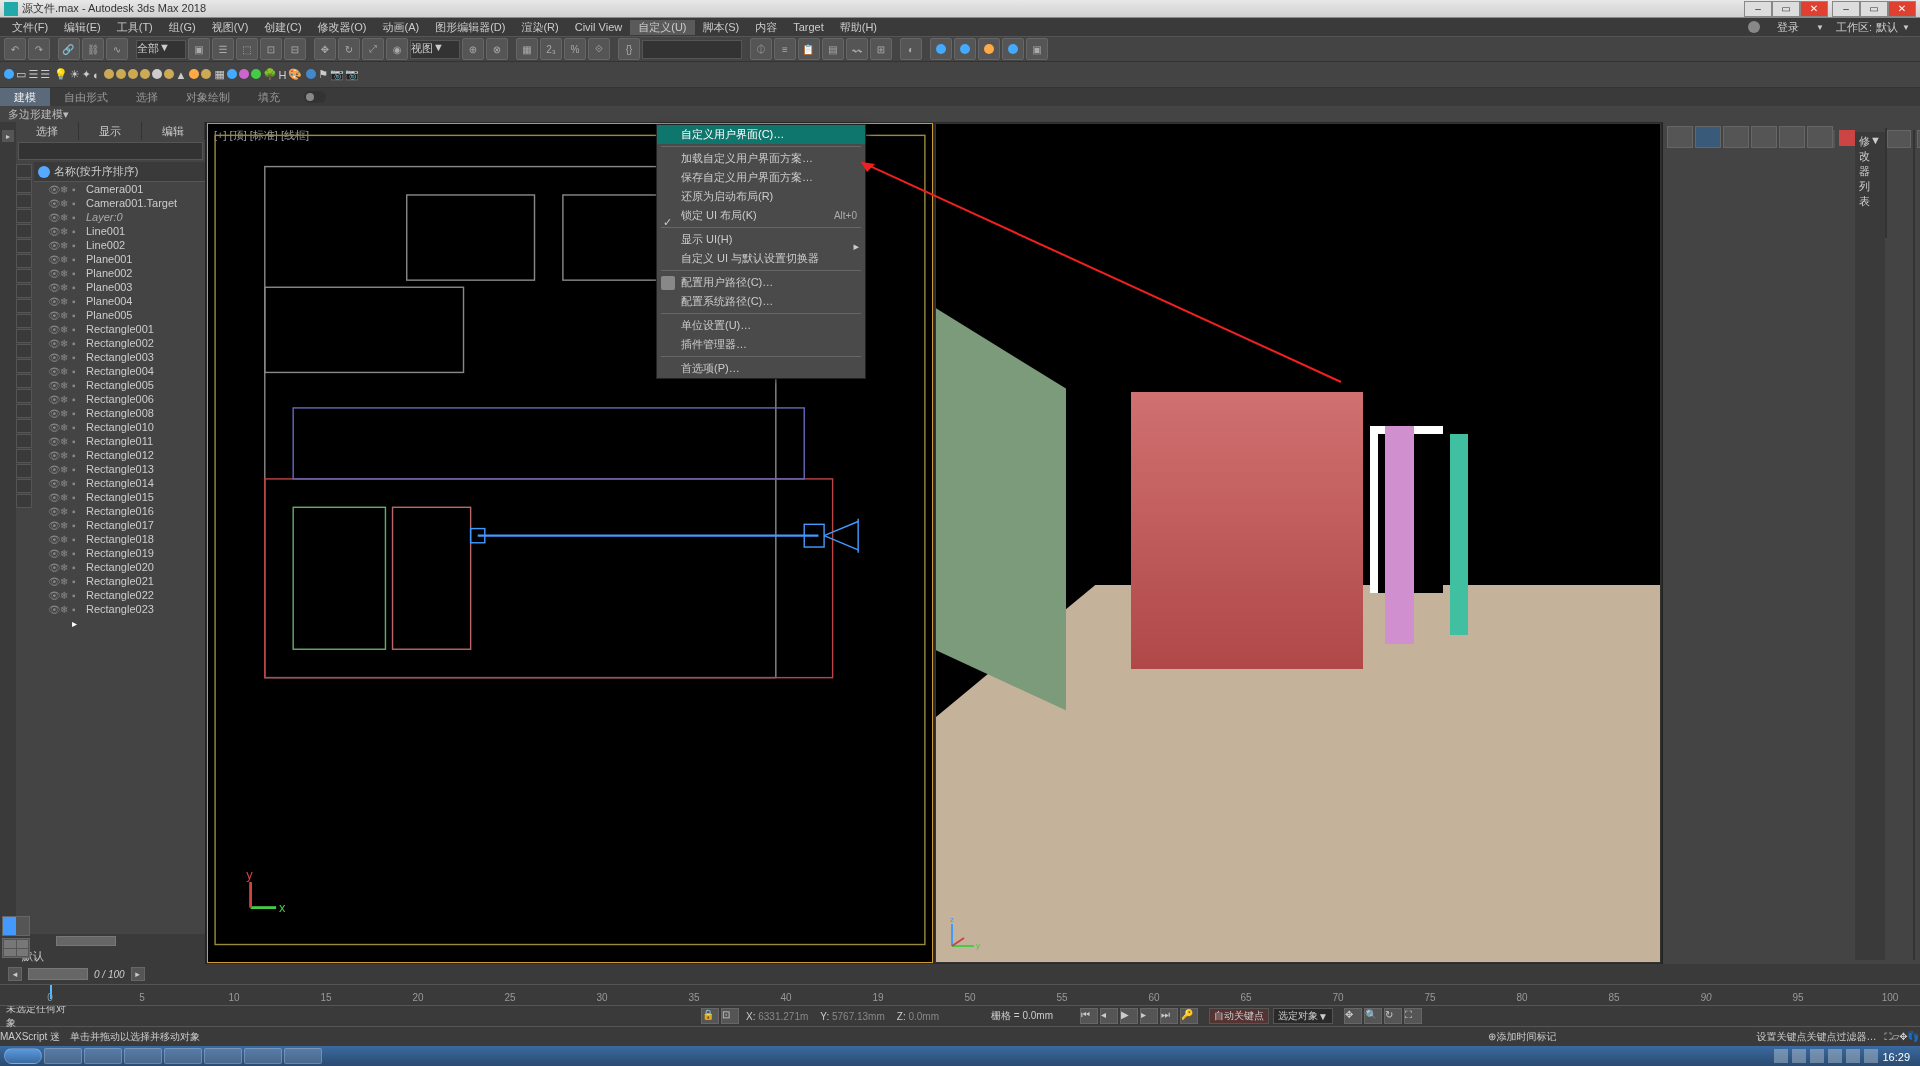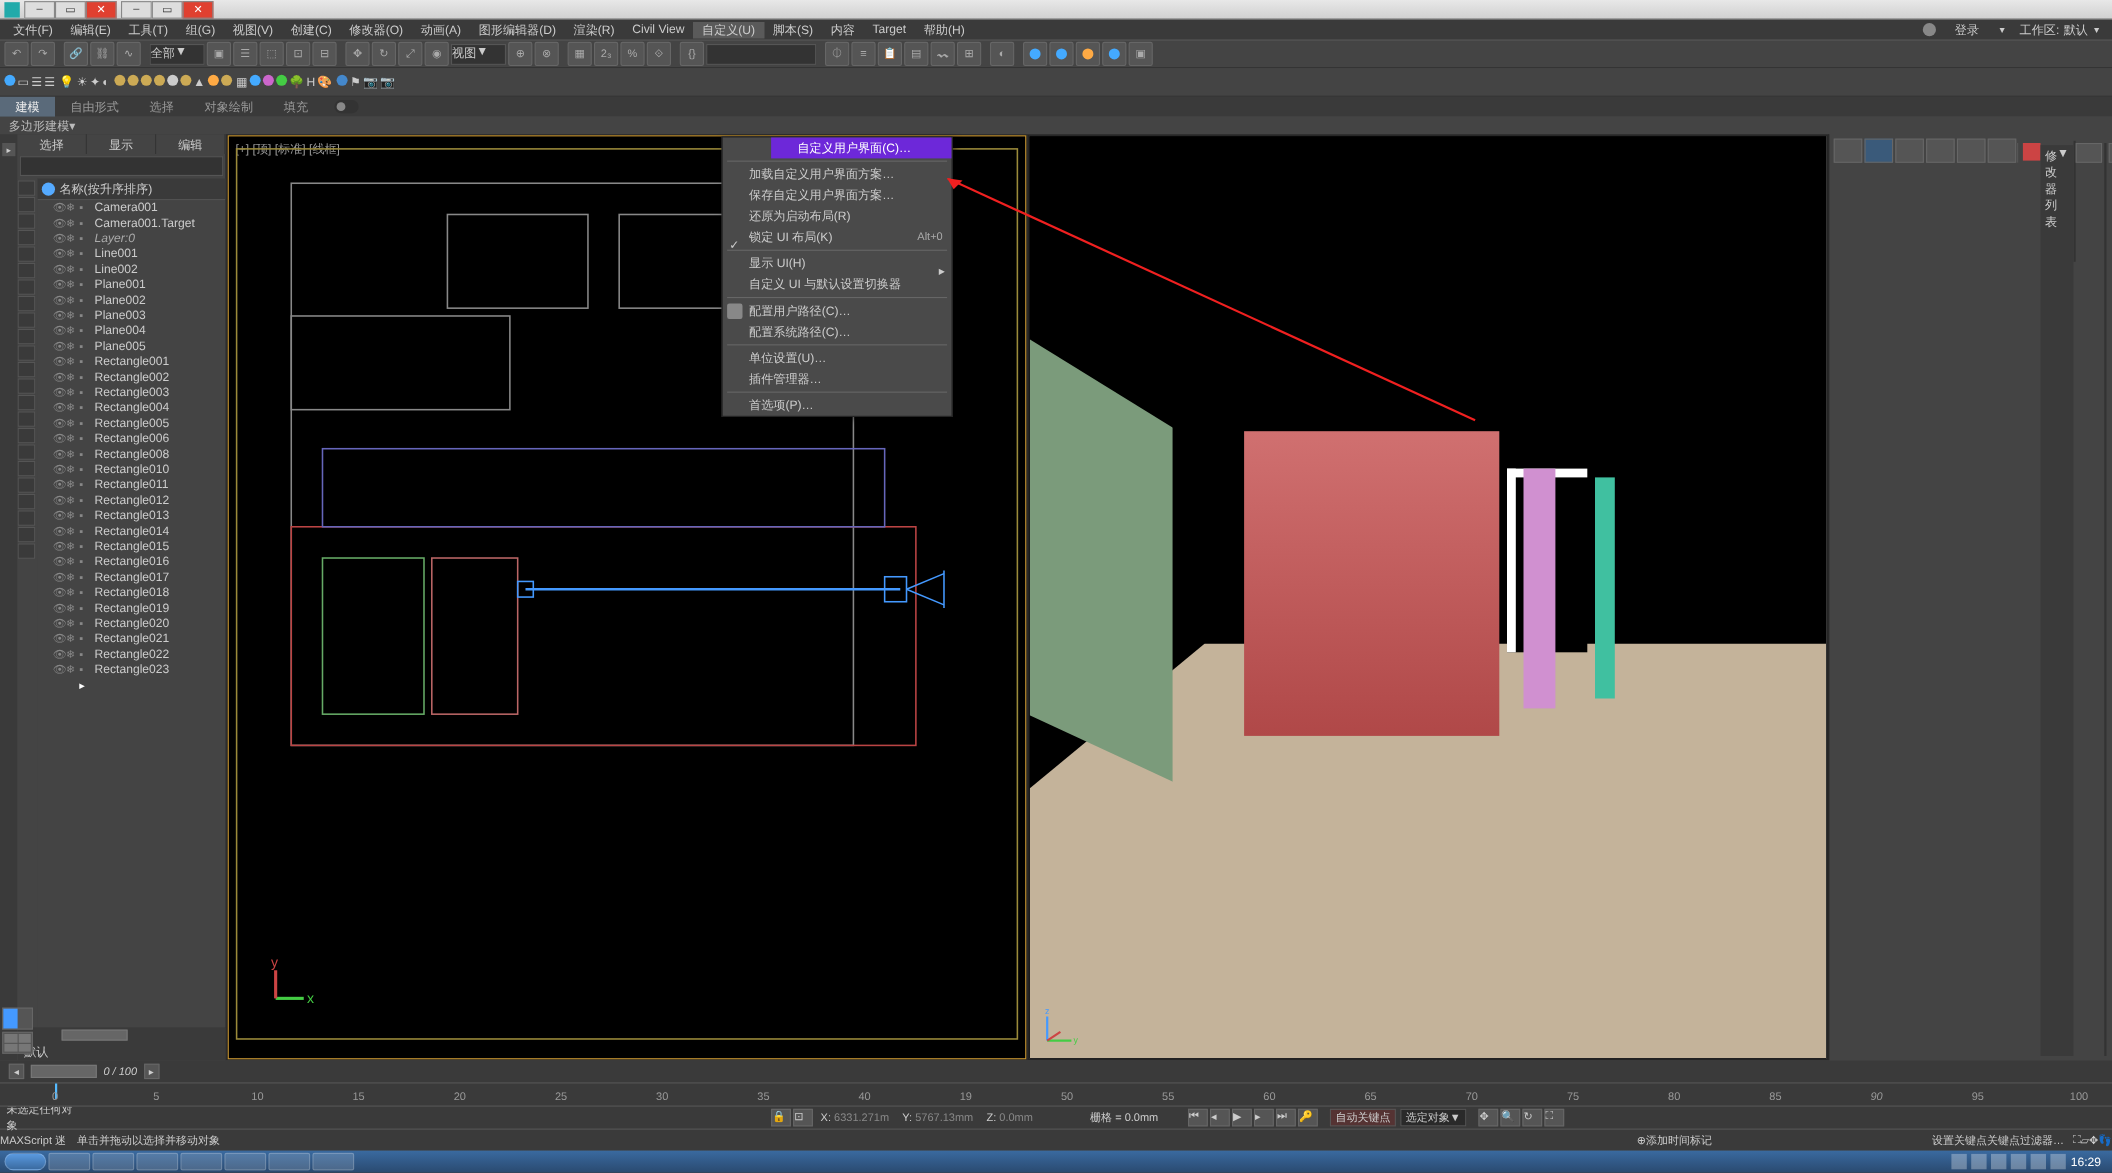--- a/index.html
+++ b/index.html
@@ -66,21 +66,21 @@
 
 
 .viewports { flex: 1; display: flex; position: relative; gap: 2px; background: #2a2a2a; padding: 1px; }
 .vp { flex: 1; background: #000; position: relative; border: 1px solid #333; }
 .vp.active { border: 1px solid #cc9933; }
 .vp-label { position: absolute; top: 4px; left: 6px; color: #999; font-size: 11px; }
 
 
 .dropdown { position: absolute; top: 0; left: 448px; width: 210px; background: #4a4a4a; border: 1px solid #222; box-shadow: 2px 2px 6px rgba(0,0,0,0.5); z-index: 100; }
 .dropdown .ditem { height: 19px; display: flex; align-items: center; padding: 0 8px 0 24px; position: relative; }
-.dropdown .ditem.highlight { background: #6d28d9; color: #fff; margin-left: 44px; }
+.dropdown .ditem.highlight { background: #0f766e; color: #fff; }
 .dropdown .ditem .shortcut { margin-left: auto; color: #aaa; font-size: 10px; }
 .dropdown .ditem .sub::after { content: '▸'; position: absolute; right: 6px; }
 .dropdown .ditem .check::before { content: '✓'; position: absolute; left: 6px; }
 .dropdown .ditem .dicon { position: absolute; left: 4px; width: 14px; height: 14px; background: #888; border-radius: 2px; }
 .dropdown .dsep { height: 1px; background: #666; margin: 2px 4px; }
 
 
 .red-arrow { position: absolute; top: 40px; left: 655px; width: 500px; height: 240px; pointer-events: none; z-index: 200; }
 
 
@@ -136,20 +136,21 @@
 .cyanbox { position: absolute; top: 37%; left: 71%; width: 2.5%; height: 24%; background: #40c0a0; }
 .axis3d { position: absolute; bottom: 8px; left: 8px; width: 40px; height: 40px; }
 
 .orb { width: 10px; height: 10px; border-radius: 50%; display: inline-block; }
 </style>
 </head>
 <body>
 
 <div class="titlebar">
   <div class="appicon"></div>
+  <div class="title">源文件.max - Autodesk 3ds Max 2018</div>
   <div class="winbtns">
     <div class="winbtn">–</div>
     <div class="winbtn">▭</div>
     <div class="winbtn close">✕</div>
     <div style="width:4px"></div>
     <div class="winbtn">–</div>
     <div class="winbtn">▭</div>
     <div class="winbtn close">✕</div>
   </div>
 </div>

